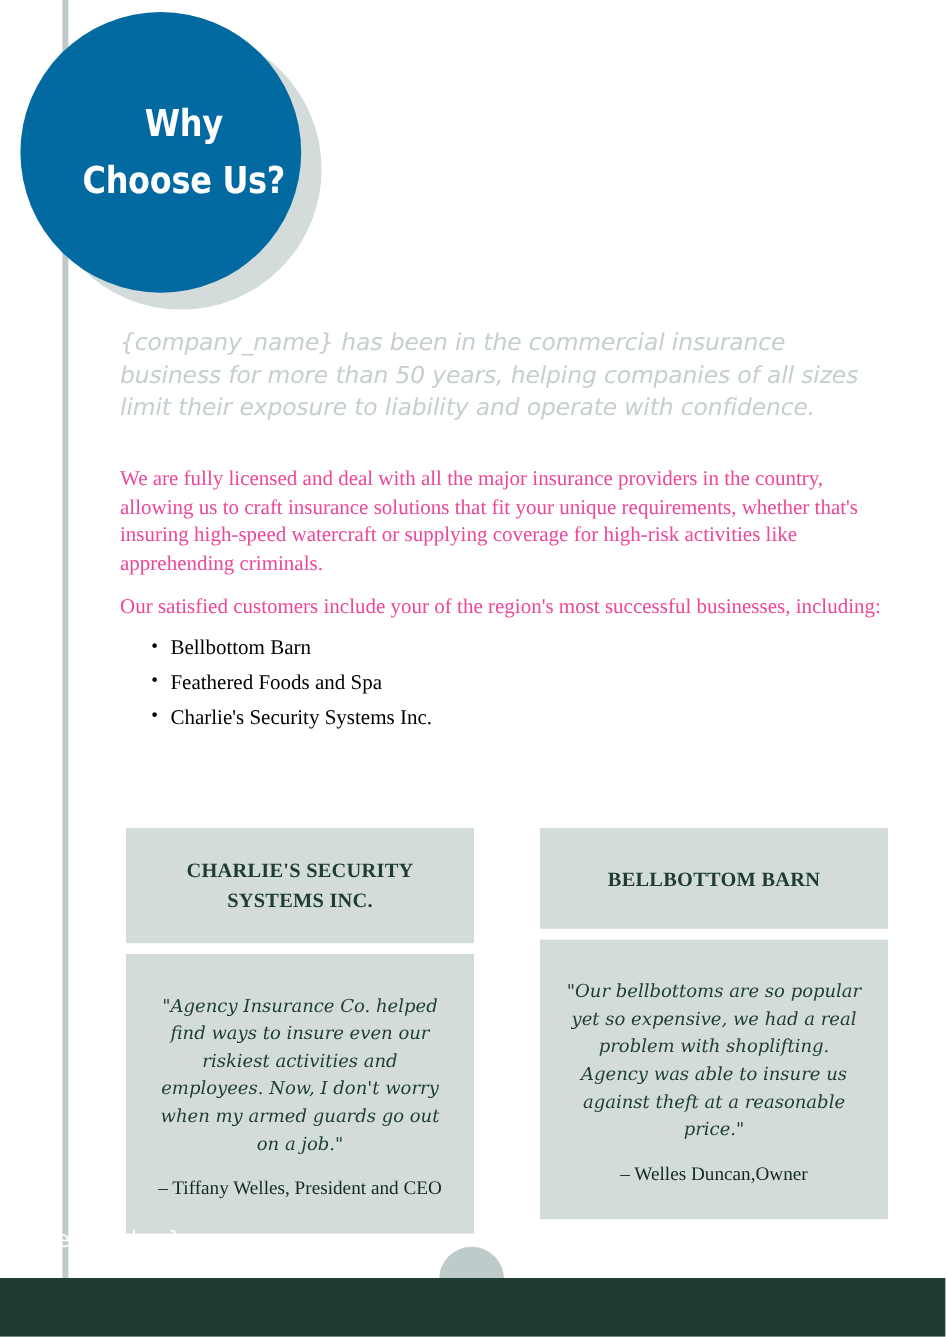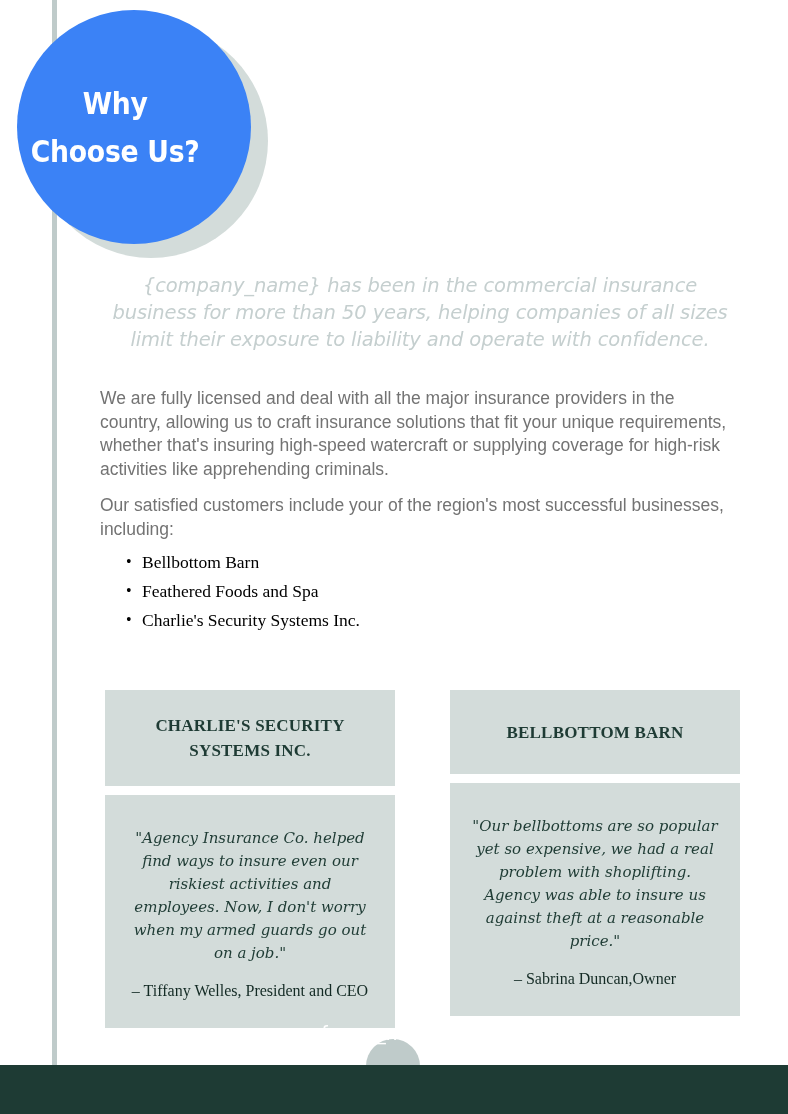--- a/index.html
+++ b/index.html
@@ -47,24 +47,24 @@
     border-radius: 50%;
     background: #d3dcda;
   }
   .hero-circle {
     position: absolute;
     left: 0px;
     top: 0px;
     width: 234px;
     height: 234px;
     border-radius: 50%;
-    background: #3b82f6;
+    background: #0369a1;
     display: flex;
     align-items: center;
-    justify-content: flex-start;
+    justify-content: flex-end;
   }
   .hero-title {
     color: #ffffff;
     font-family: "DejaVu Sans", sans-serif;
     font-weight: bold;
     font-size: 31px;
     line-height: 1.55;
     text-align: center;
     letter-spacing: -0.3px;
     transform: scaleX(0.86);
@@ -80,26 +80,25 @@
   }
 
   .lead {
     color: #c5cfcf;
     font-family: "DejaVu Sans", sans-serif;
     font-style: italic;
     font-size: 19.5px;
     line-height: 27px;
     margin: 0 0 34px 0;
     letter-spacing: -0.1px;
-    text-align: center;
   }
 
   .para {
-    color: #737373;
-    font-family: Liberation Sans, sans-serif;
+    color: #ec4899;
+    font-family: Liberation Serif, serif;
     font-size: 17.5px;
     line-height: 23.5px;
     margin: 0 0 4px 0;
   }
   .para + .para {
     margin-top: 13px;
   }
 
   ul.clients {
     margin: 10px 0 0 0;
@@ -192,21 +191,20 @@
     width: 54px;
     height: 54px;
     border-radius: 50%;
     background: #bfcbca;
   }
   .footer-page {
     position: absolute;
     left: 0;
     top: 1022px;
     width: 788px;
-    text-align: center;
     color: #ffffff;
     font-family: "DejaVu Sans", sans-serif;
     font-size: 19px;
     letter-spacing: -0.3px;
   }
 </style>
 </head>
 <body>
 
 <div class="page">
@@ -237,21 +235,21 @@
       <div class="card-header">CHARLIE'S SECURITY SYSTEMS INC.</div>
       <div class="card-body">
         <p class="quote">"Agency Insurance Co. helped find ways to insure even our riskiest activities and employees. Now, I don't worry when my armed guards go out on a job."</p>
         <p class="attribution">– Tiffany Welles, President and CEO</p>
       </div>
     </div>
     <div class="card">
       <div class="card-header">BELLBOTTOM BARN</div>
       <div class="card-body">
         <p class="quote">"Our bellbottoms are so popular yet so expensive, we had a real problem with shoplifting. Agency was able to insure us against theft at a reasonable price."</p>
-        <p class="attribution">– Sabrina Duncan,Owner</p>
+        <p class="attribution">– Welles Duncan,Owner</p>
       </div>
     </div>
   </div>
 
   <div class="footer-dot"></div>
   <div class="footer-bar"></div>
   <div class="footer-page">{page_number}</div>
 
 </div>
 

